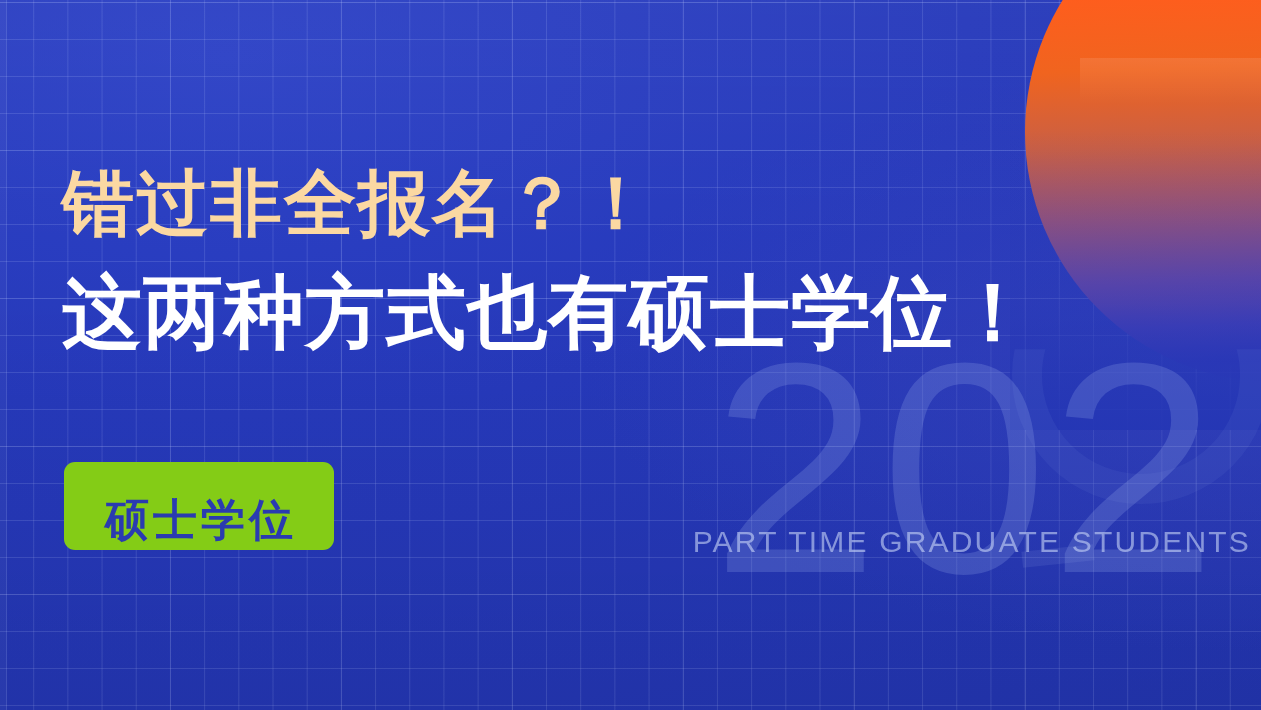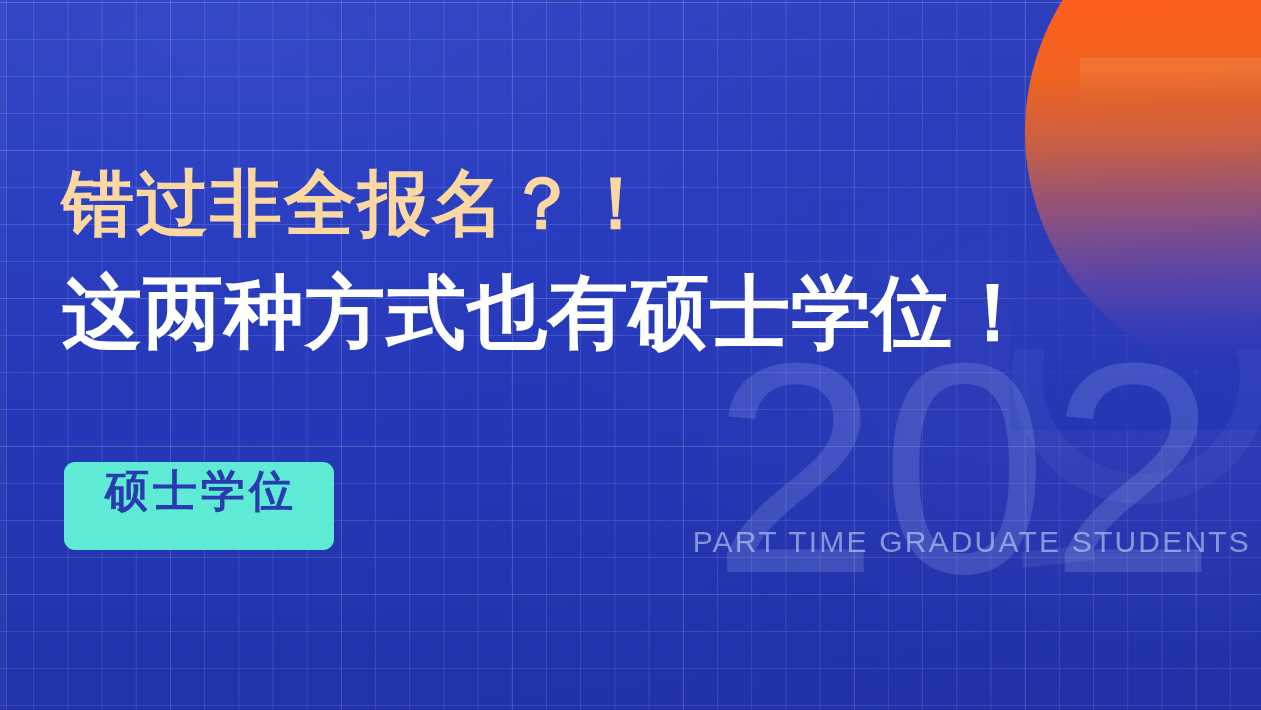--- a/index.html
+++ b/index.html
@@ -175,24 +175,24 @@
     letter-spacing: 1px;
   }
 
   
   .tag-badge {
     position: absolute;
     left: 64px;
     top: 462px;
     width: 270px;
     height: 88px;
-    background: #5eead4;
+    background: #84cc16;
     border-radius: 11px;
     display: flex;
-    align-items: flex-start;
+    align-items: flex-end;
     justify-content: center;
   }
   .tag-badge-label {
     font-family: "DejaVu Sans", "Liberation Sans", sans-serif;
     font-weight: 700;
     font-size: 44px;
     letter-spacing: 4px;
     color: #2a3bb0;
     white-space: nowrap;
     padding-left: 4px;

